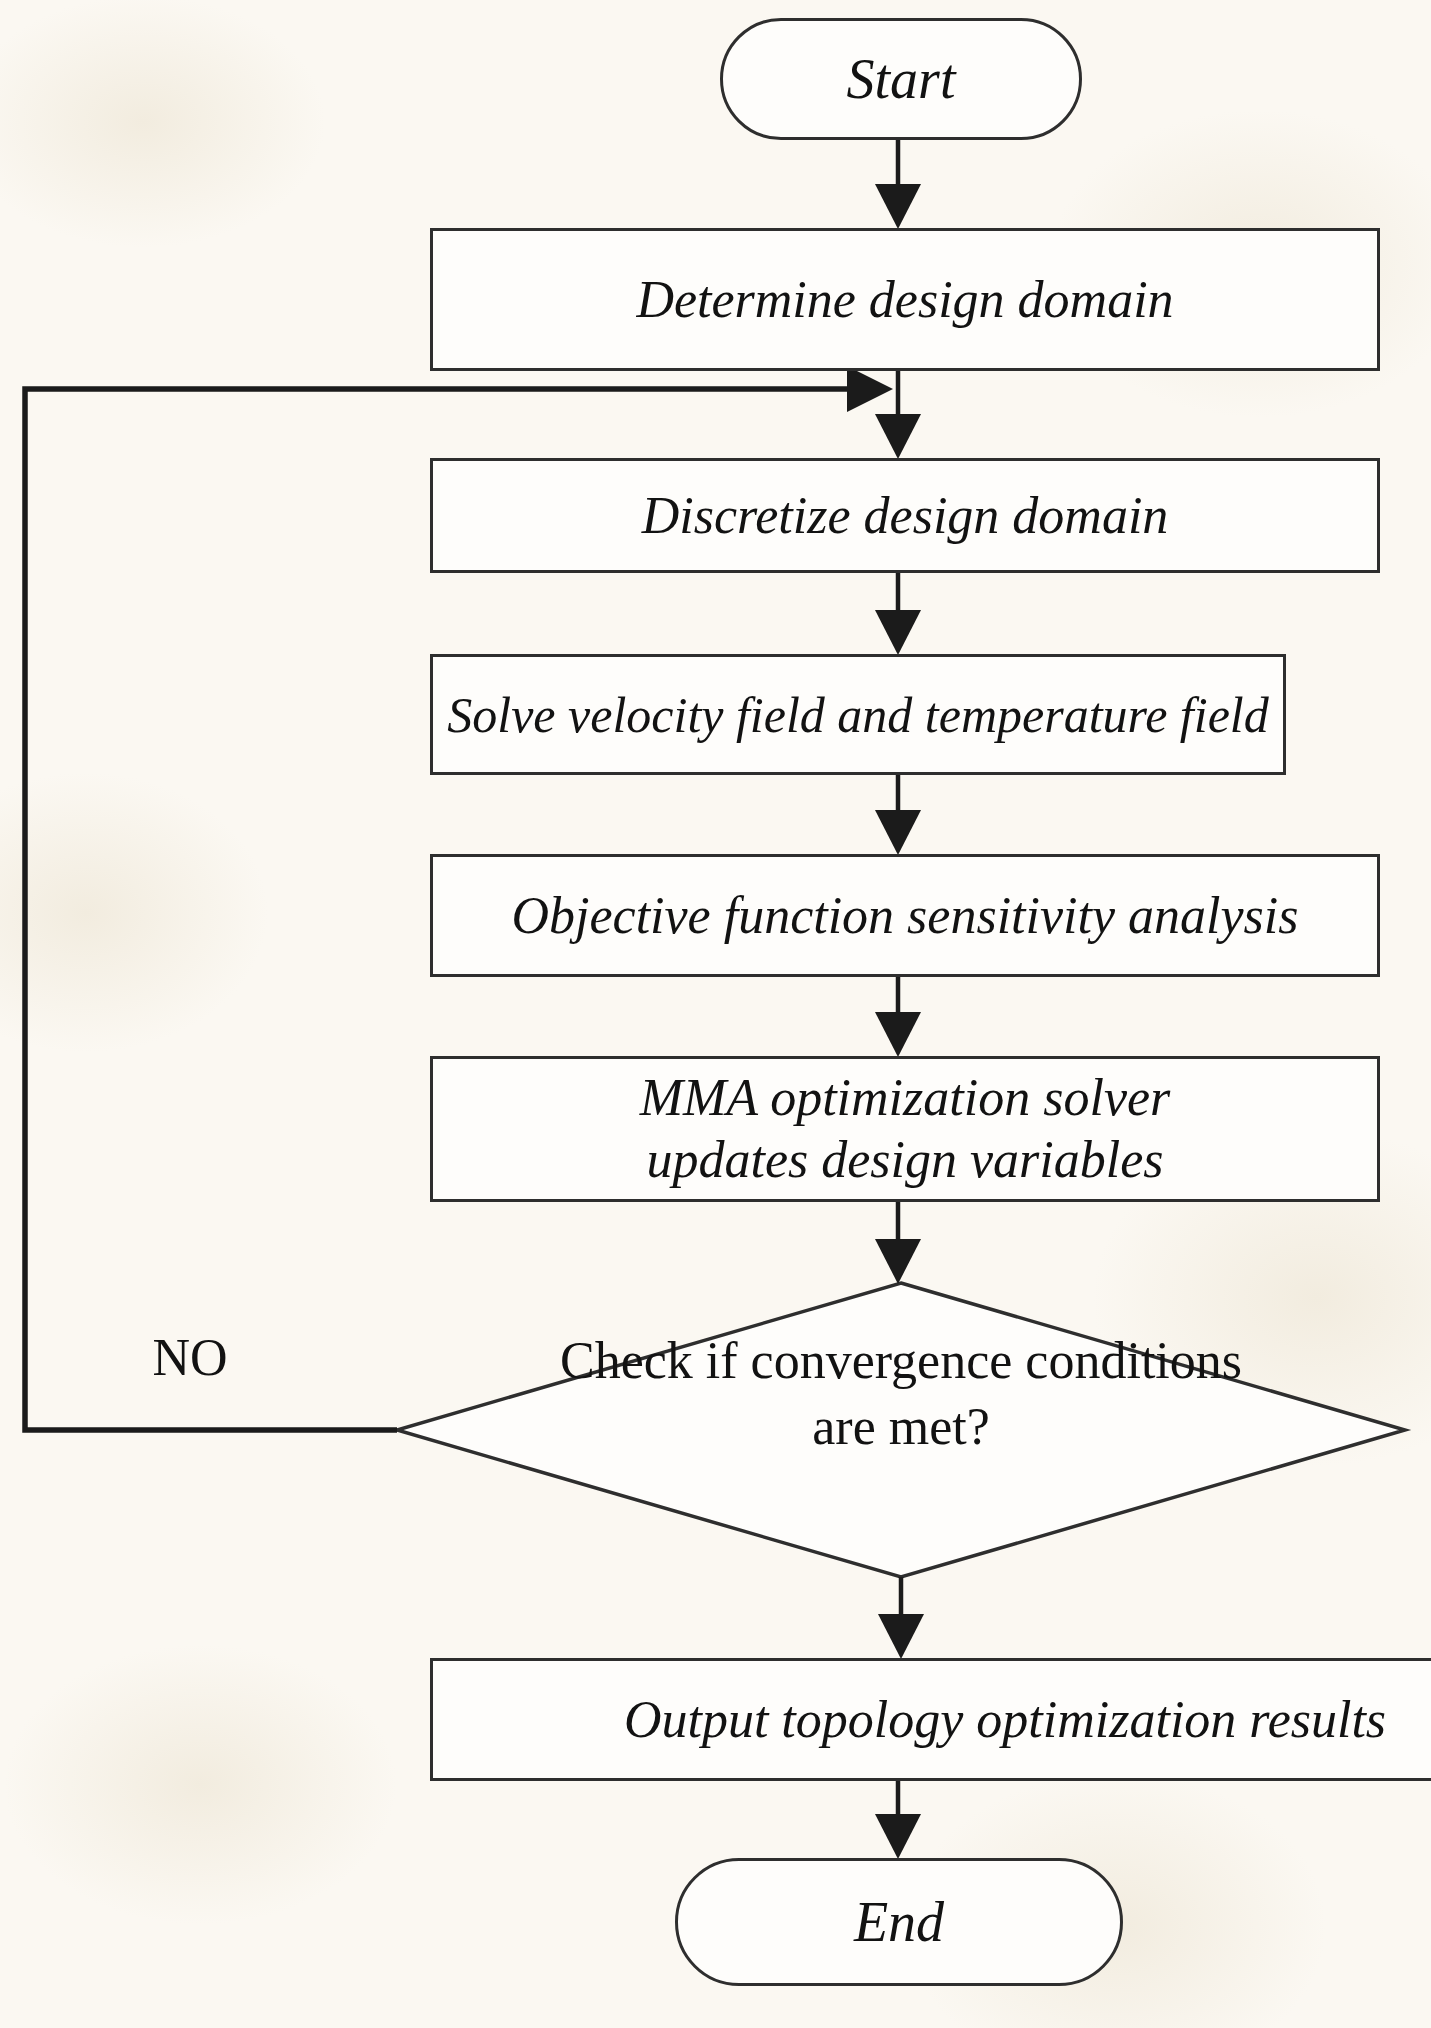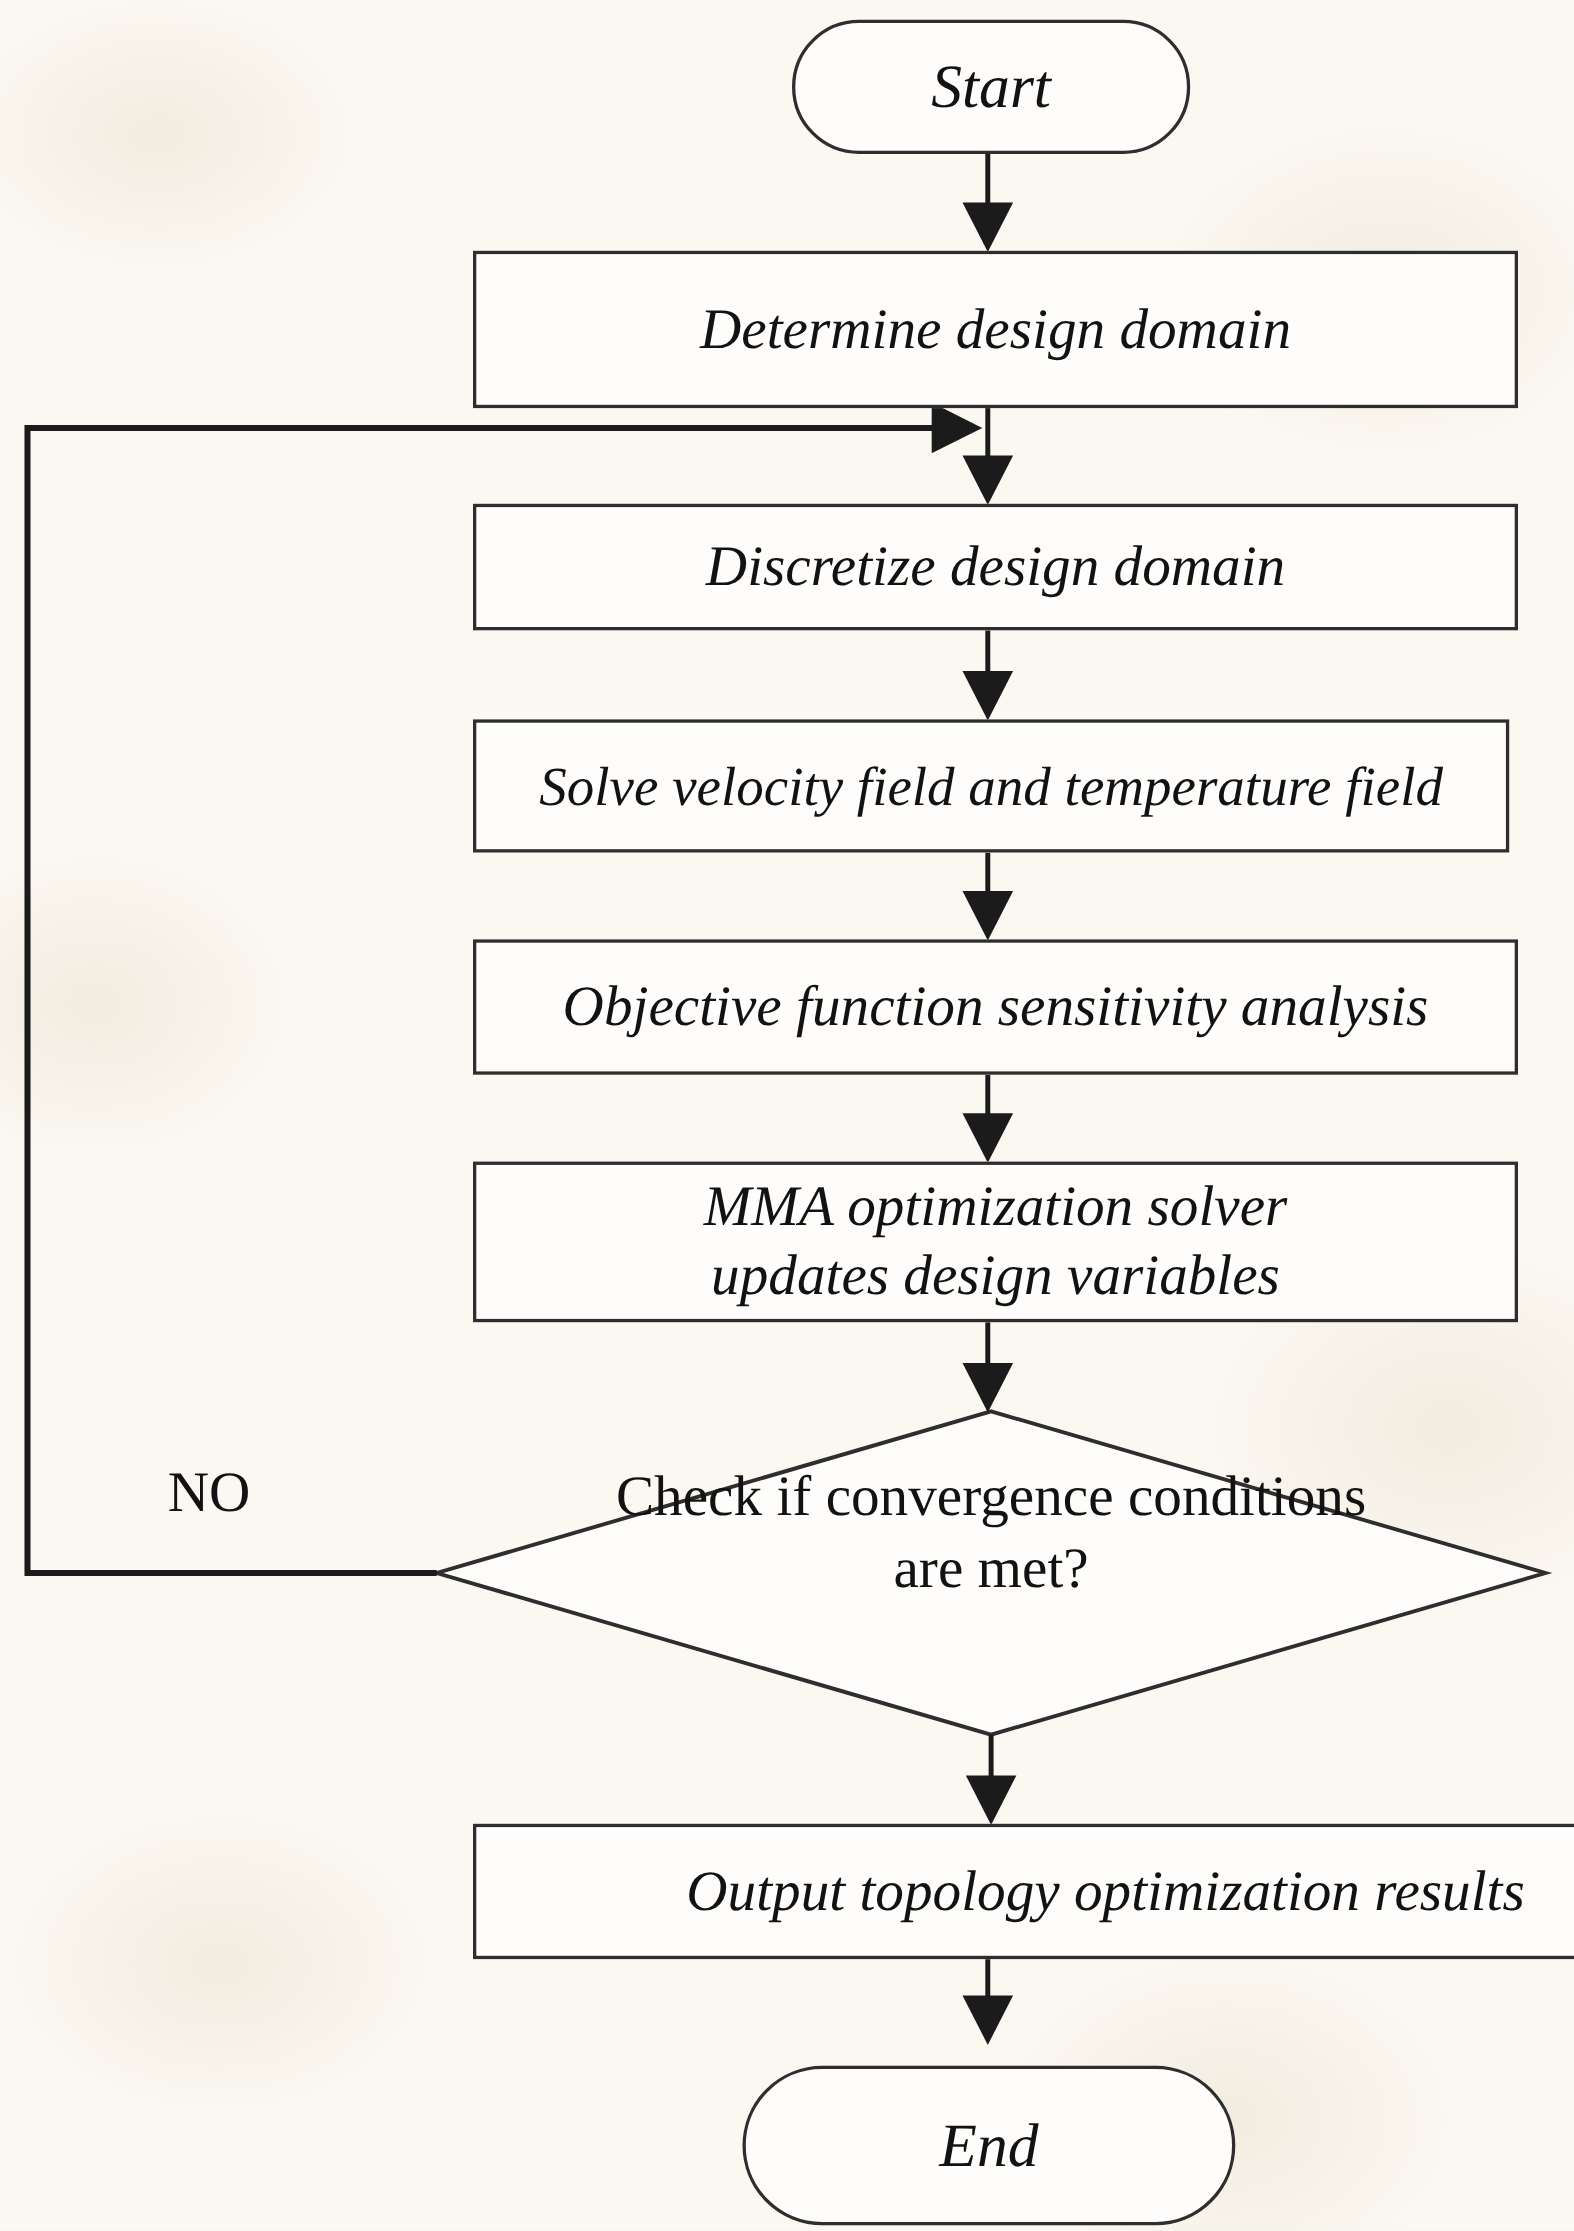--- a/index.html
+++ b/index.html
@@ -43,25 +43,25 @@
     text-align:center;
     font-size:52px;
     line-height:62px;
     white-space:nowrap;
     font-style:italic;
   }
   .terminal{border-radius:80px;font-size:56px;}
   #node-start{left:720px;top:18px;width:362px;height:122px;}
   #node-determine{left:430px;top:228px;width:950px;height:143px;line-height:60px;}
   #node-discretize{left:430px;top:458px;width:950px;height:115px;}
-  #node-solve{left:430px;top:654px;width:942px;height:121px;font-size:50px;}
+  #node-solve{left:430px;top:654px;width:856px;height:121px;font-size:50px;}
   #node-sensitivity{left:430px;top:854px;width:950px;height:123px;}
   #node-mma{left:430px;top:1056px;width:950px;height:146px;line-height:62px;}
   #node-output{left:430px;top:1658px;width:1150px;height:123px;}
-  #node-end{left:675px;top:1858px;width:448px;height:145px;margin-top:20px;}
+  #node-end{left:675px;top:1858px;width:448px;height:128px;}
   .decision-label{
     position:absolute;
     left:451px;top:1328px;width:900px;
     text-align:center;
     font-size:52px;line-height:66px;
     white-space:nowrap;
   }
   .edge-label{
     position:absolute;
     left:128px;top:1330px;width:124px;

